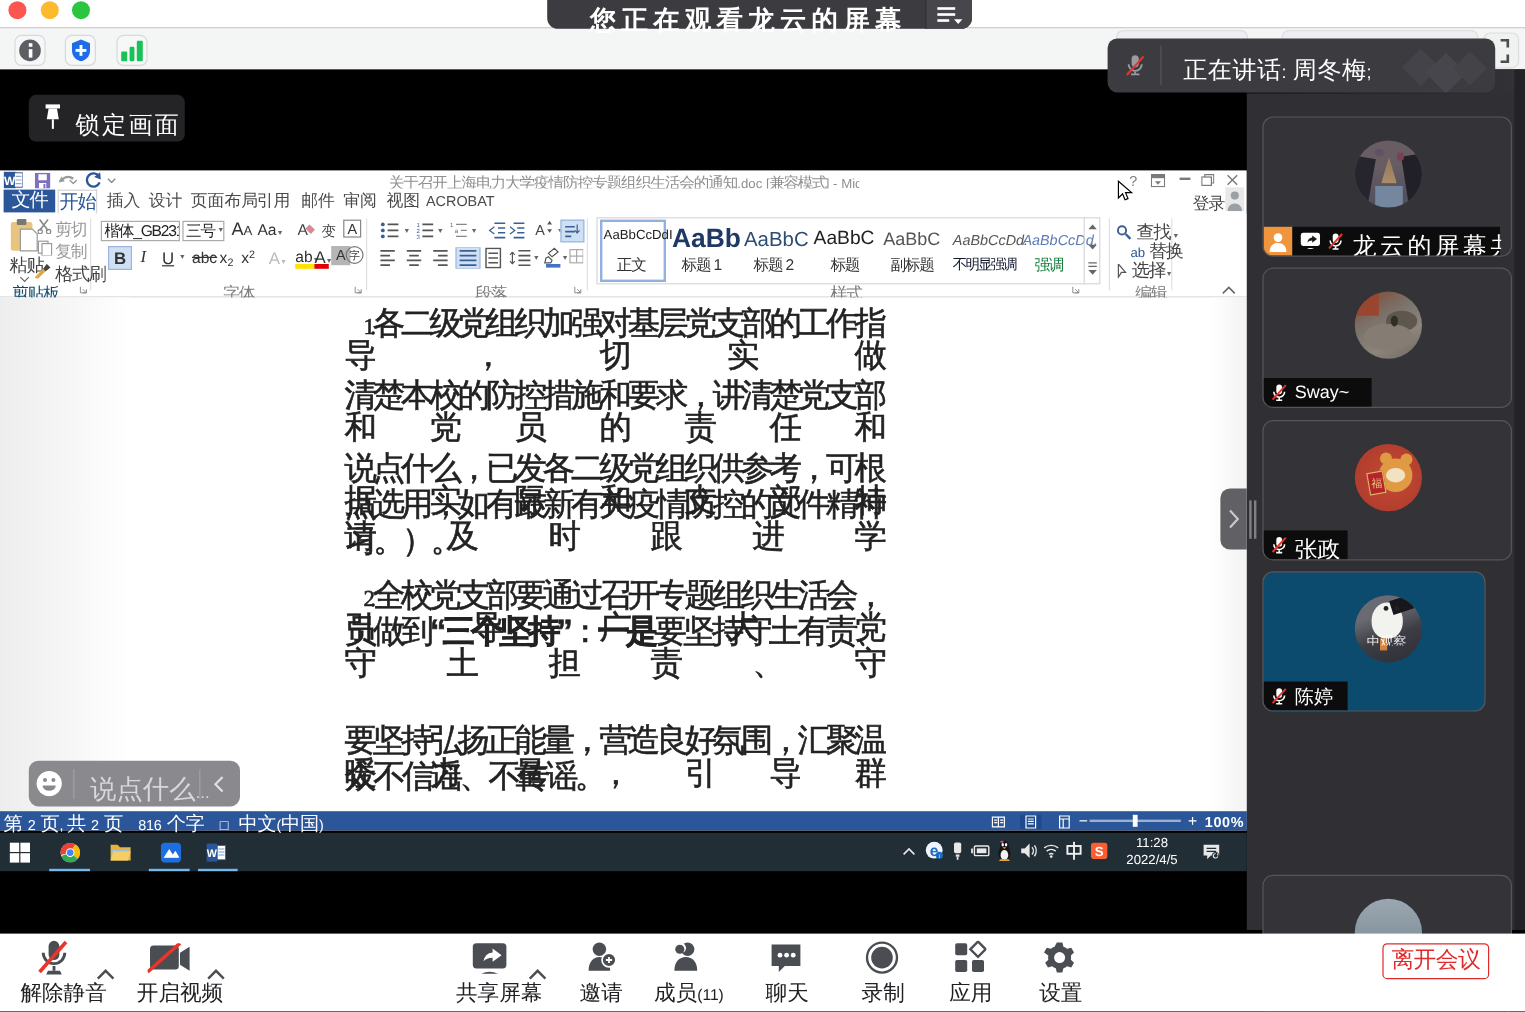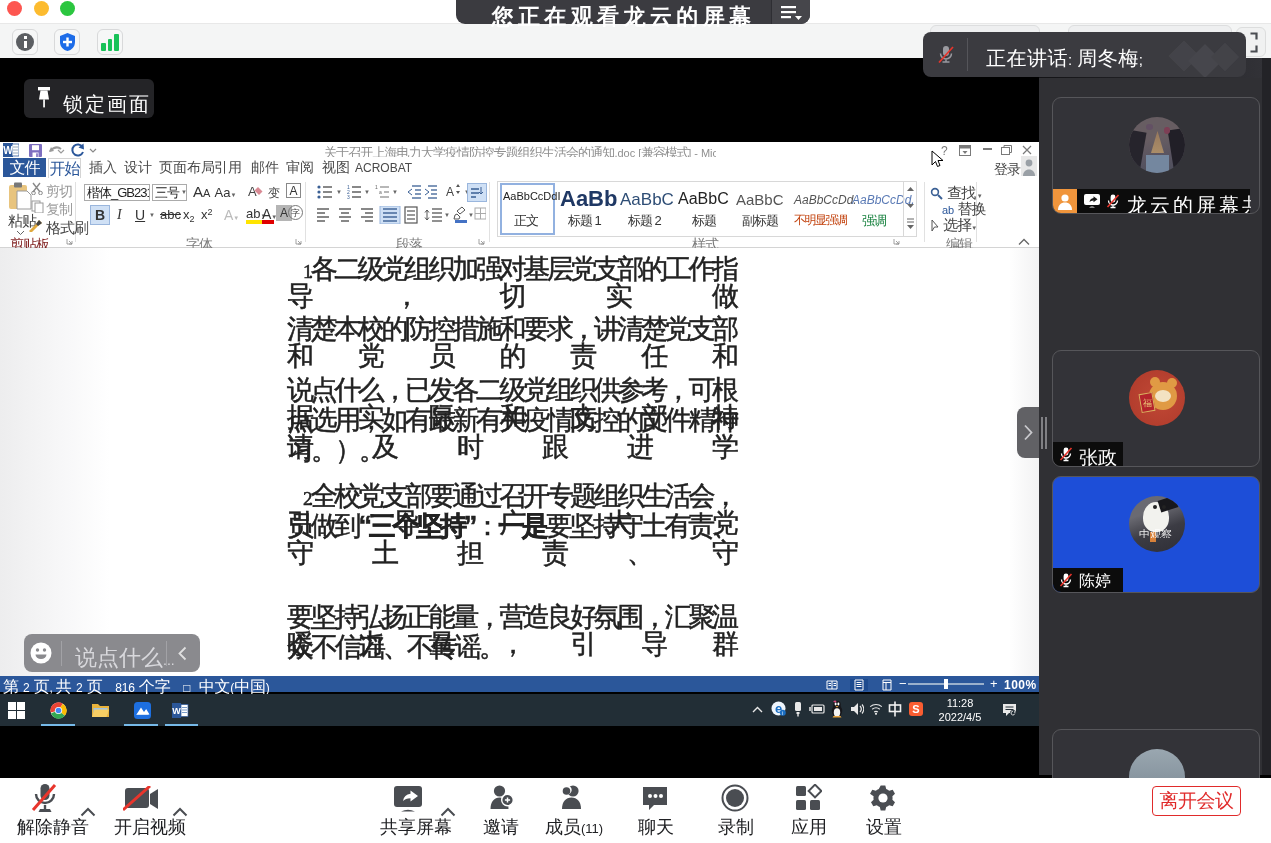--- a/index.html
+++ b/index.html
@@ -141,21 +141,21 @@
  <svg class="a" style="left:31px;top:58px" width="13" height="13" viewBox="0 0 13 13">
         <rect x="1" y="1" width="8" height="10" fill="#fff" stroke="#9a9a9a"></rect>
         <rect x="4" y="3" width="8" height="10" fill="#fff" stroke="#9a9a9a"></rect>
       </svg>
  <div class="a" style="left:46px;top:59px;font-size:14px;letter-spacing:-1px;color:#9a9a9a">复制</div>
  <svg class="a" style="left:28px;top:76px" width="16" height="14" viewBox="0 0 16 14">
         <path d="M1 13 L8 6 l3 -4 3 3 -4 3 -7 7z" fill="#e0a93e"></path>
         <path d="M8 6 l3 -4 3 3 -4 3z" fill="#444"></path>
       </svg>
  <div class="a" style="left:46px;top:77px;font-size:15px;letter-spacing:-1px;color:#444">格式刷</div>
- <div class="a" style="left:10px;top:94px;font-size:14px;letter-spacing:-1px;color:#7f1d1d">剪贴板</div>
+ <div class="a" style="left:10px;top:94px;font-size:14px;letter-spacing:-1px;color:#0c4a6e">剪贴板</div>
  <svg class="a" style="left:66px;top:96px" width="8" height="8" viewBox="0 0 8 8">
         <path d="M1 1v5h5M3 3l3 3M6 3v3h-3" stroke="#8a8a8a" fill="none" stroke-width="0.8"></path>
       </svg>
  
  <div class="a" style="left:84px;top:42px;width:66px;height:17px;border:1px solid #ababab;font-size:13px;letter-spacing:-1px;color:#222;line-height:16px;padding-left:2px;white-space:nowrap;overflow:hidden">楷体_GB2312</div>
  <div class="a" style="left:152px;top:42px;width:35px;height:17px;border:1px solid #ababab;font-size:13px;letter-spacing:-1px;color:#222;line-height:16px;padding-left:2px">三号<span style="float:right;color:#666;font-size:6px;line-height:14px">▼</span></div>
  <div class="a" style="left:193px;top:41px;font-size:15px;color:#333;white-space:nowrap">A<span style="font-size:11px">A</span> <span style="font-size:13px">Aa</span><span style="font-size:6px;color:#666">▼</span></div>
  <svg class="a" style="left:248px;top:42px" width="16" height="15" viewBox="0 0 16 15">
         <text x="0" y="12" font-size="13" fill="#444" font-family="Liberation Sans">A</text>
         <path d="M10 3 l4.5 4.5 -3.5 3.5 -4.5 -4.5z" fill="#d98a94"></path>
@@ -305,21 +305,21 @@
  <div class="a" style="left:514px;top:70px;font-size:13px;letter-spacing:-1px;color:#333">正文</div>
  <div class="a" style="left:560px;top:44px;font-size:22px;font-weight:bold;color:#1f3864">AaBb</div>
  <div class="a" style="left:568px;top:70px;font-size:13px;letter-spacing:-1px;color:#333">标题 1</div>
  <div class="a" style="left:620px;top:48px;font-size:17px;color:#2e4d75">AaBbC</div>
  <div class="a" style="left:628px;top:70px;font-size:13px;letter-spacing:-1px;color:#333">标题 2</div>
  <div class="a" style="left:678px;top:48px;font-size:16px;color:#222">AaBbC</div>
  <div class="a" style="left:692px;top:70px;font-size:13px;letter-spacing:-1px;color:#333">标题</div>
  <div class="a" style="left:736px;top:49px;font-size:15px;color:#555">AaBbC</div>
  <div class="a" style="left:742px;top:70px;font-size:13px;letter-spacing:-1px;color:#333">副标题</div>
  <div class="a" style="left:794px;top:51px;font-size:12px;font-style:italic;color:#555">AaBbCcDd.</div>
- <div class="a" style="left:794px;top:70px;font-size:12px;letter-spacing:-1.5px;color:#c2410c">不明显强调</div>
+ <div class="a" style="left:794px;top:70px;font-size:12px;letter-spacing:-1.5px;color:#0f172a">不明显强调</div>
  <div class="a" style="left:852px;top:51px;font-size:12px;font-style:italic;color:#5a7ab5">AaBbCcDd.</div>
  <div class="a" style="left:862px;top:70px;font-size:13px;letter-spacing:-1px;color:#15803d">强调</div>
  <div class="a" style="left:903px;top:39px;width:14px;height:56px;border-left:1px solid #d8d8d8"></div>
  <svg class="a" style="left:906px;top:44px" width="9" height="46" viewBox="0 0 9 46">
         <path d="M1 5l3.5-4 3.5 4z" fill="#666"></path>
         <path d="M1 18l3.5 4 3.5-4z" fill="#666"></path>
         <path d="M1 33h7M1 36h7" stroke="#666"></path>
         <path d="M1 39l3.5 4 3.5-4z" fill="#666"></path>
       </svg>
  <div class="a" style="left:692px;top:94px;font-size:14px;letter-spacing:-1px;color:#7a7a7a">样式</div>
@@ -507,40 +507,57 @@
       </svg>
 <div class="a" style="left:52px;top:95px"><svg width="16" height="16" viewBox="0 0 16 16">
           <rect x="5.6" y="1.5" width="4.8" height="8" rx="2.4" fill="#fff"></rect>
           <path d="M3.5 7.5 a4.5 4.5 0 0 0 9 0" fill="none" stroke="#fff" stroke-width="1.3"></path>
           <line x1="8" y1="12.5" x2="8" y2="14.5" stroke="#fff" stroke-width="1.3"></line>
           <line x1="5.5" y1="14.5" x2="10.5" y2="14.5" stroke="#fff" stroke-width="1.3"></line>
           <line x1="2.5" y1="14" x2="13.5" y2="2" stroke="#e8352c" stroke-width="1.6"></line>
         </svg></div>
 <div class="a" style="left:74px;top:94px;width:124px;color:#fff;font-size:20px;letter-spacing:3px;white-space:nowrap;overflow:hidden">龙云的屏幕共享</div>
 </div>
+<div class="a" style="left:1052px;top:223.3px;width:208px;height:117px;background:#333338;border:1.5px solid #56565a;border-radius:9px;overflow:hidden">
+<div class="a" style="left:76px;top:19px;width:56px;height:56px;border-radius:50%;background:linear-gradient(150deg,#7e5a4a 0 18%,#7b746c 40%,#8d857c 68%,#6e675f);overflow:hidden">
+<div class="a" style="left:0;top:0;width:20px;height:20px;background:#99452f"></div>
+<div class="a" style="left:26px;top:16px;width:26px;height:17px;background:#5e574e;border-radius:50%"></div>
+<div class="a" style="left:8px;top:27px;width:40px;height:22px;background:#857d74;border-radius:45%"></div>
+<div class="a" style="left:30px;top:20px;width:6px;height:9px;background:#322d26;border-radius:50%"></div>
+      </div>
+<div class="a" style="left:0;top:91px;width:90px;height:24px;background:#0c0c0c"></div>
+<div class="a" style="left:5px;top:95px"><svg width="16" height="16" viewBox="0 0 16 16">
+          <rect x="5.6" y="1.5" width="4.8" height="8" rx="2.4" fill="#fff"></rect>
+          <path d="M3.5 7.5 a4.5 4.5 0 0 0 9 0" fill="none" stroke="#fff" stroke-width="1.3"></path>
+          <line x1="8" y1="12.5" x2="8" y2="14.5" stroke="#fff" stroke-width="1.3"></line>
+          <line x1="5.5" y1="14.5" x2="10.5" y2="14.5" stroke="#fff" stroke-width="1.3"></line>
+          <line x1="2.5" y1="14" x2="13.5" y2="2" stroke="#e8352c" stroke-width="1.6"></line>
+        </svg></div>
+<div class="a" style="left:26px;top:95px;color:#fff;font-size:15px">Sway~</div>
+</div>
 <div class="a" style="left:1052px;top:349.6px;width:208px;height:117px;background:#333338;border:1.5px solid #56565a;border-radius:9px;overflow:hidden">
 <div class="a" style="left:76px;top:19px;width:56px;height:56px;border-radius:50%;background:radial-gradient(circle at 55% 50%,#c24936,#ad392a);overflow:hidden">
 <div class="a" style="left:20px;top:12px;width:28px;height:28px;background:#e09a44;border-radius:50%"></div>
 <div class="a" style="left:26px;top:20px;width:16px;height:12px;background:#f3e2c2;border-radius:50%"></div>
 <div class="a" style="left:21px;top:7px;width:10px;height:10px;background:#e09a44;border-radius:50%"></div>
 <div class="a" style="left:38px;top:8px;width:10px;height:10px;background:#e09a44;border-radius:50%"></div>
 <div class="a" style="left:11px;top:23px;width:14px;height:19px;background:#b5242c;border:1px solid #d9b25e;transform:rotate(-10deg)"></div>
 <div class="a" style="left:14px;top:27px;color:#ecc979;font-size:9px">福</div>
       </div>
 <div class="a" style="left:0;top:91px;width:70px;height:24px;background:#0c0c0c"></div>
 <div class="a" style="left:5px;top:95px"><svg width="16" height="16" viewBox="0 0 16 16">
           <rect x="5.6" y="1.5" width="4.8" height="8" rx="2.4" fill="#fff"></rect>
           <path d="M3.5 7.5 a4.5 4.5 0 0 0 9 0" fill="none" stroke="#fff" stroke-width="1.3"></path>
           <line x1="8" y1="12.5" x2="8" y2="14.5" stroke="#fff" stroke-width="1.3"></line>
           <line x1="5.5" y1="14.5" x2="10.5" y2="14.5" stroke="#fff" stroke-width="1.3"></line>
           <line x1="2.5" y1="14" x2="13.5" y2="2" stroke="#e8352c" stroke-width="1.6"></line>
         </svg></div>
 <div class="a" style="left:26px;top:94px;color:#fff;font-size:19px;letter-spacing:0px;white-space:nowrap">张政</div>
 </div>
-<div class="a" style="left:1052px;top:475.9px;width:208px;height:117px;background:#1d4ed8;border:1.5px solid #56565a;border-radius:9px;overflow:hidden">
+<div class="a" style="left:1052px;top:475.9px;width:186px;height:117px;background:#0c4a6e;border:1.5px solid #56565a;border-radius:9px;overflow:hidden">
 <div class="a" style="left:76px;top:19px;width:56px;height:56px;border-radius:50%;background:linear-gradient(160deg,#6a6a72 0 30%,#3c3c44 60%,#2e2e36);overflow:hidden">
 <div class="a" style="left:14px;top:6px;width:26px;height:30px;background:#f2f2ee;border-radius:50% 50% 45% 45%"></div>
 <div class="a" style="left:30px;top:2px;width:18px;height:12px;background:#18181c;transform:rotate(-18deg)"></div>
 <div class="a" style="left:24px;top:9px;width:4px;height:4px;background:#222;border-radius:50%"></div>
 <div class="a" style="left:33px;top:9px;width:4px;height:4px;background:#222;border-radius:50%"></div>
 <div class="a" style="left:21px;top:36px;width:6px;height:10px;background:#d8813a"></div>
 <div class="a" style="left:10px;top:31px;width:46px;height:11px;color:rgba(255,255,255,0.9);font-size:11px;white-space:nowrap;overflow:hidden">中观察</div>
       </div>
 <div class="a" style="left:0;top:91px;width:70px;height:24px;background:#0c0c0c"></div>
 <div class="a" style="left:5px;top:95px"><svg width="16" height="16" viewBox="0 0 16 16">

